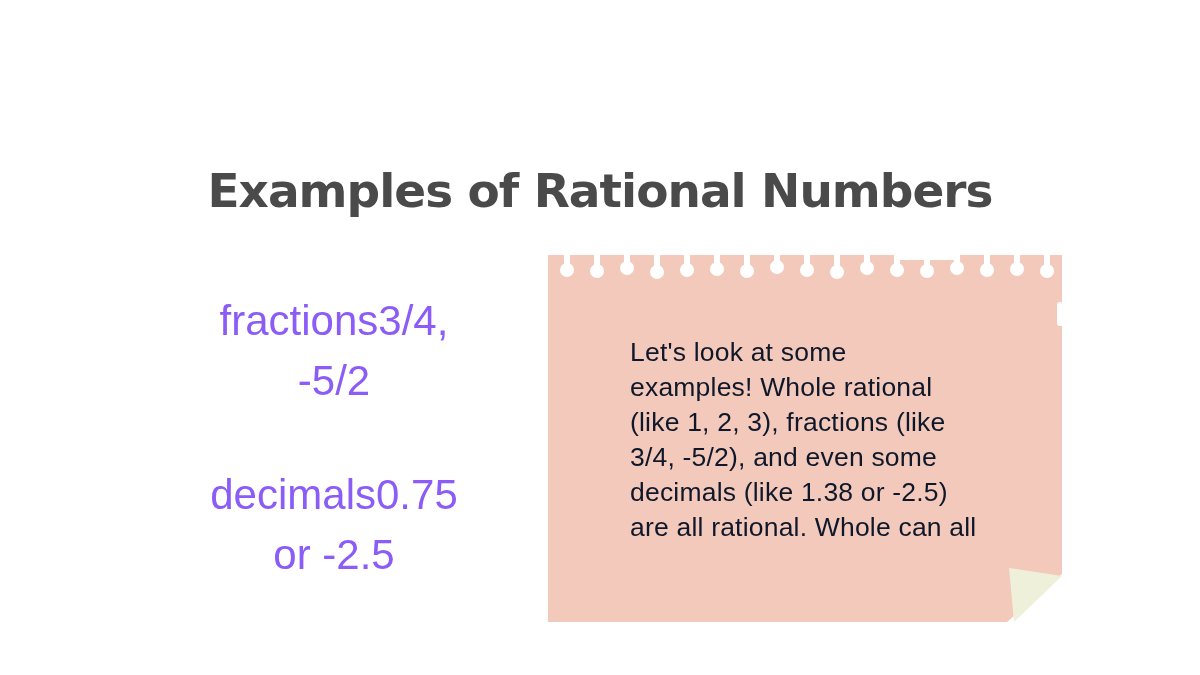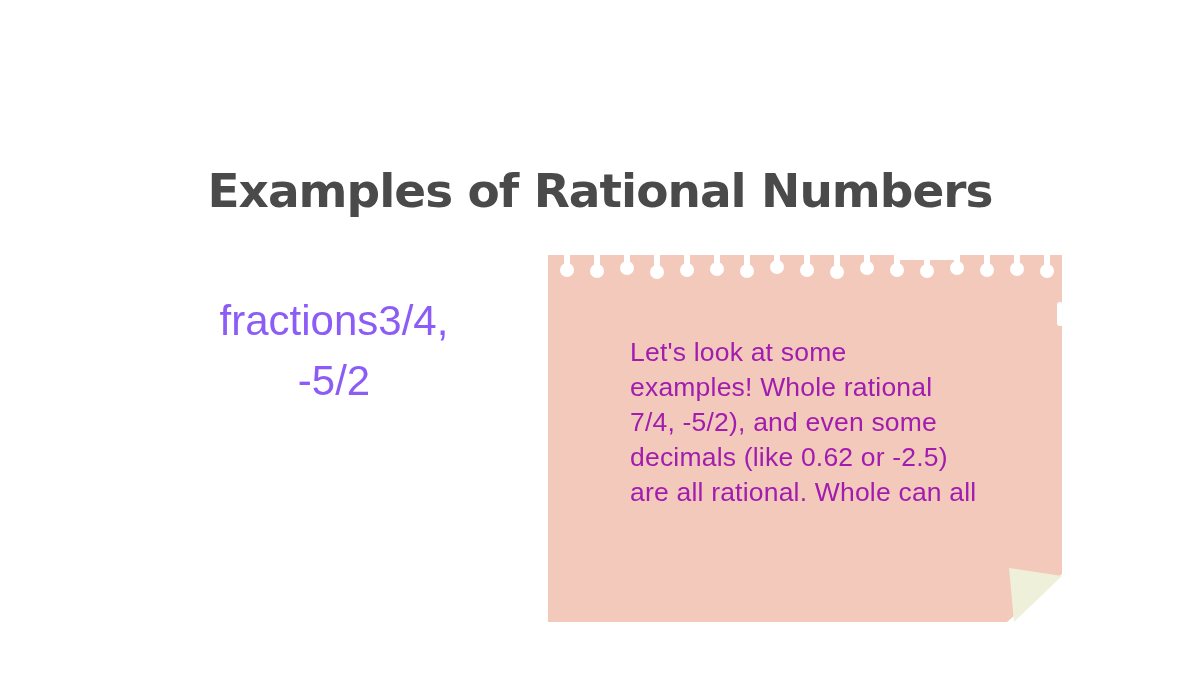--- a/index.html
+++ b/index.html
@@ -121,20 +121,24 @@
 
 <div class="stage" style="background: rgb(255, 255, 255);">
 
   <h1 class="page-title" style="color: rgb(74, 74, 74);">Examples of Rational Numbers</h1>
 
   <div class="examples-column" style="color: #8b5cf6;">
     <div class="example-item">
       <div class="example-line">fractions3/4,</div>
       <div class="example-line">-5/2</div>
     </div>
+    <div class="example-item">
+      <div class="example-line">decimals0.75</div>
+      <div class="example-line">or -2.5</div>
+    </div>
   </div>
 
   <div class="note" style="background: rgb(242, 201, 186);">
     <div class="note-holes">
         <div class="kh" style="left: 16px; height: 15px;"></div>
         <div class="kh" style="left: 46px; height: 16px;"></div>
         <div class="kh" style="left: 76px; height: 13px;"></div>
         <div class="kh" style="left: 106px; height: 17px;"></div>
         <div class="kh" style="left: 136px; height: 15px;"></div>
         <div class="kh" style="left: 166px; height: 14px;"></div>
@@ -145,24 +149,25 @@
         <div class="kh" style="left: 316px; height: 13px;"></div>
         <div class="kh" style="left: 346px; height: 15px;"></div>
         <div class="kh" style="left: 376px; height: 16px;"></div>
         <div class="kh" style="left: 406px; height: 13px;"></div>
         <div class="kh" style="left: 436px; height: 15px;"></div>
         <div class="kh" style="left: 466px; height: 14px;"></div>
         <div class="kh" style="left: 496px; height: 16px;"></div>
       </div>
     <div class="notch-top"></div>
     <div class="notch-right"></div>
-    <div class="note-text" style="color: #a21caf;">
+    <div class="note-text" style="color: #0f172a;">
       <div class="note-line">Let's look at some</div>
       <div class="note-line">examples! Whole rational</div>
-      <div class="note-line">7/4, -5/2), and even some</div>
-      <div class="note-line">decimals (like 0.62 or -2.5)</div>
+      <div class="note-line">(like 1, 2, 3), fractions (like</div>
+      <div class="note-line">3/4, -5/2), and even some</div>
+      <div class="note-line">decimals (like 1.38 or -2.5)</div>
       <div class="note-line">are all rational. Whole can all</div>
     </div>
   </div>
 
   <div class="note-fold" style="background: rgb(238, 240, 218);"></div>
 
 </div>
 
 </body></html>

